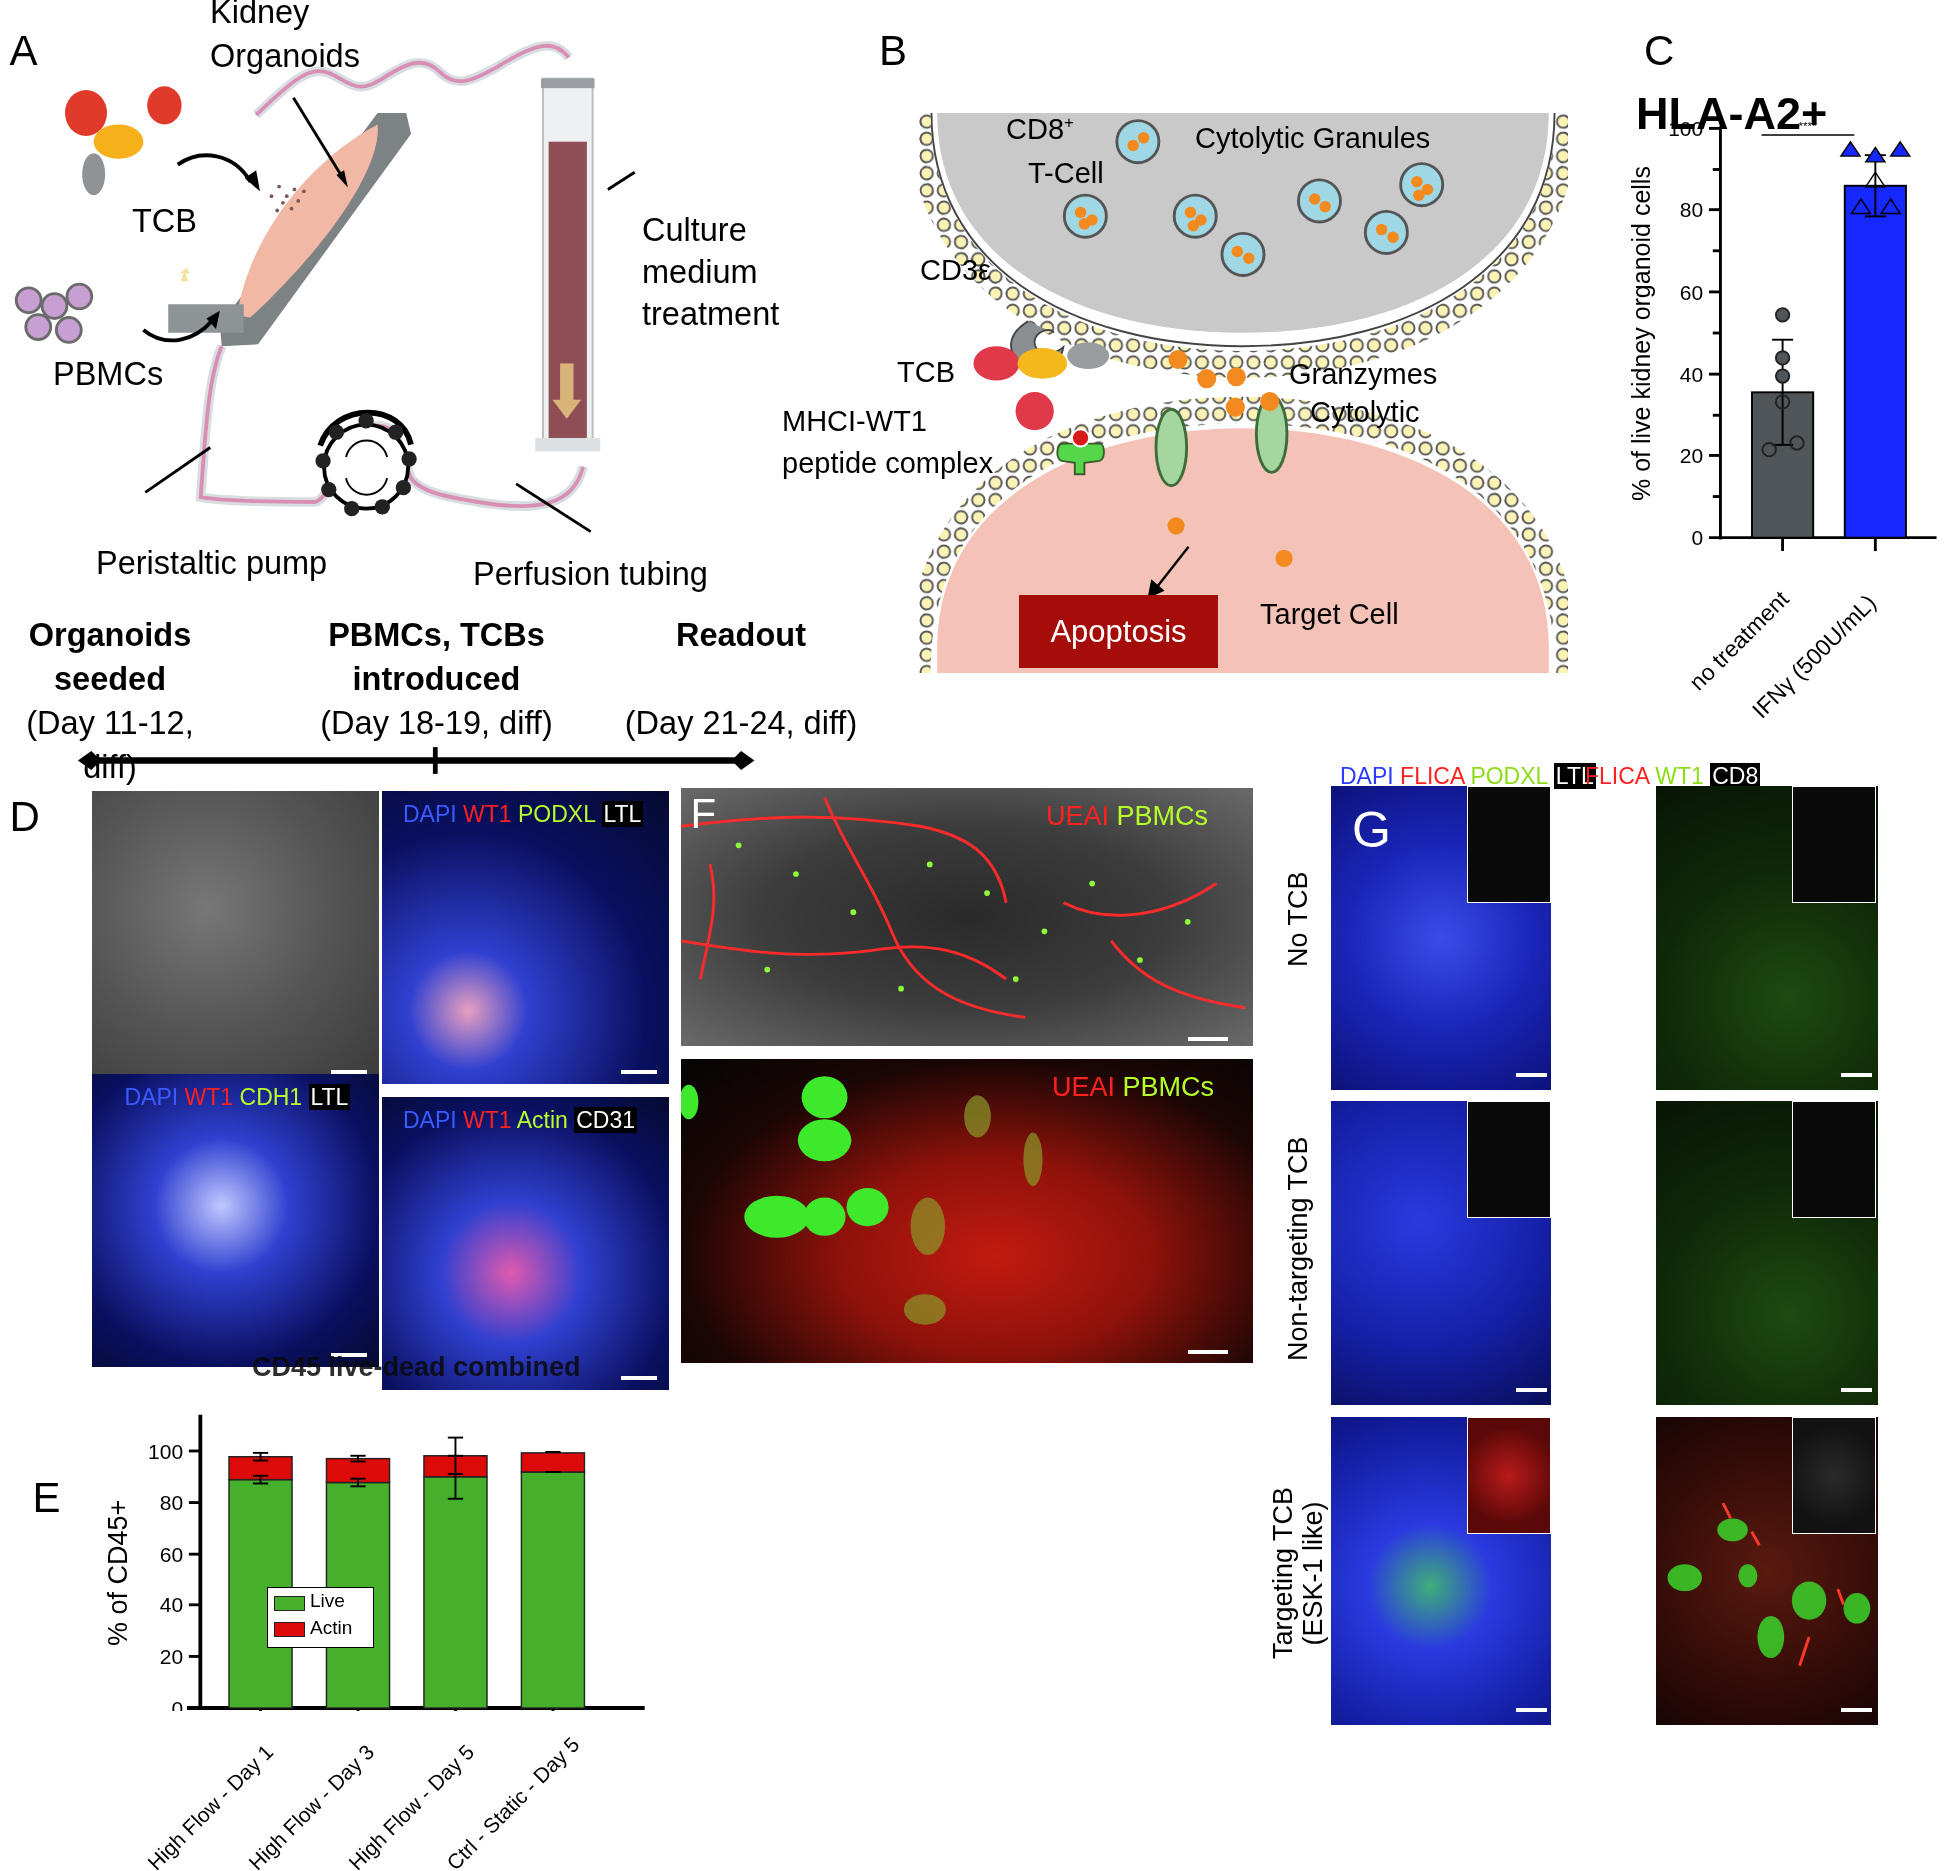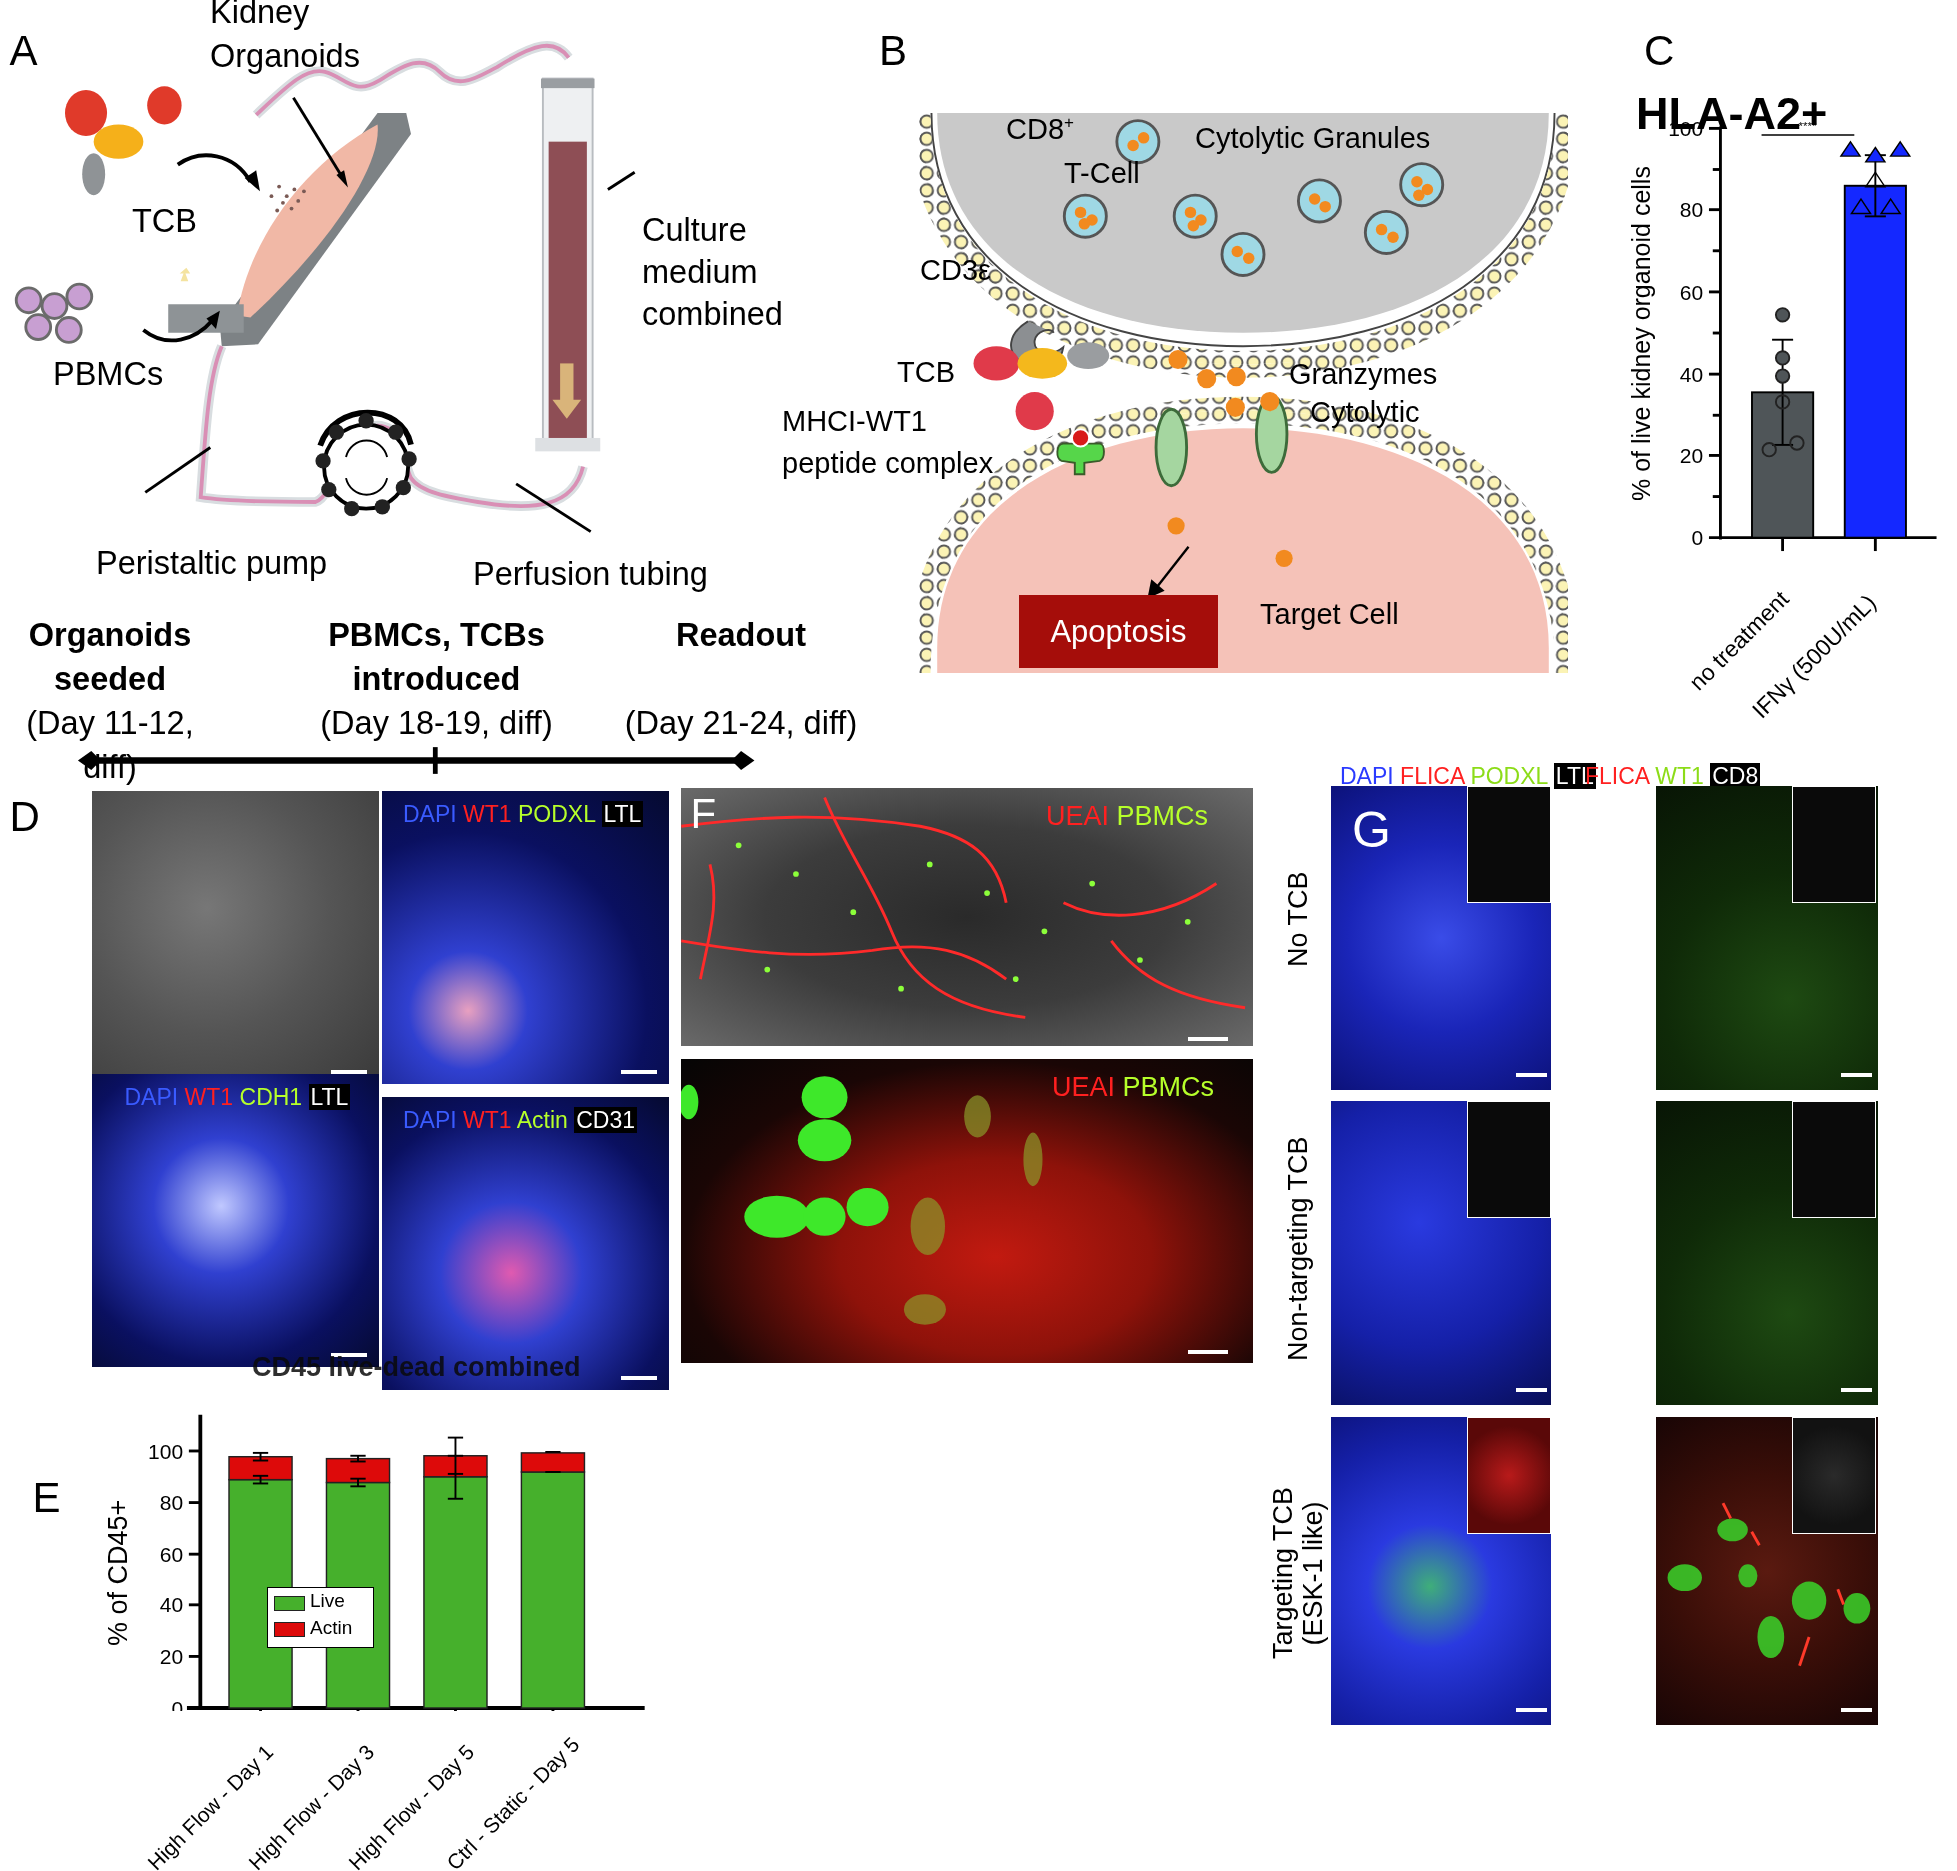--- a/index.html
+++ b/index.html
@@ -102,21 +102,21 @@
     <line x1="220" y1="468" x2="152" y2="515" stroke="#000" stroke-width="3"></line>
     <line x1="540" y1="506" x2="618" y2="556" stroke="#000" stroke-width="3"></line>
   </svg>
 
   <div class="lbl" style="left:210px;top:-5.7px;">Kidney</div>
   <div class="lbl" style="left:210px;top:38px;">Organoids</div>
   <div class="lbl" style="left:132px;top:203px;">TCB</div>
   <div class="lbl" style="left:53px;top:356px;">PBMCs</div>
   <div class="lbl" style="left:642px;top:212px;">Culture</div>
   <div class="lbl" style="left:642px;top:254px;">medium</div>
-  <div class="lbl" style="left:642px;top:296px;">combined</div>
+  <div class="lbl" style="left:642px;top:296px;">treatment</div>
   <div class="lbl" style="left:96px;top:545px;">Peristaltic pump</div>
   <div class="lbl" style="left:473px;top:556px;">Perfusion tubing</div>
 
   <div>
     <div class="tl-text" style="left:0;top:614px;width:220px;">
       <div class="lbl-b">Organoids</div>
       <div class="lbl-b">seeded</div>
       <div>(Day 11-12, diff)</div>
     </div>
     <div class="tl-text" style="left:314px;top:614px;width:245px;">
@@ -210,21 +210,21 @@
     </g>
 
     <path d="M152,346 L190,346 C196,346 196,362 190,364 L174,366 L174,378 L164,378 L164,366 L150,364 C144,362 144,346 152,346 Z" fill="#56d64a" stroke="#3a5a2a" stroke-width="2"></path>
     <circle cx="170" cy="340" r="9" fill="#d81a1a" stroke="#fff" stroke-width="2"></circle>
 
     <line x1="283" y1="454" x2="250" y2="496" stroke="#000" stroke-width="2.5"></line>
     <polygon points="240,508 244,488 258,500" fill="#000"></polygon>
   </svg>
   <div class="abs" style="left:1019px;top:595px;width:199px;height:73px;background:#a50d0a;color:#fff;font-size:31px;display:flex;align-items:center;justify-content:center;">Apoptosis</div>
   <div class="lbl" style="left:1006px;top:113px;font-size:29px;"><span>CD8</span><sup style="font-size:17px;">+</sup></div>
-  <div class="lbl" style="left:1064px;top:157px;font-size:29px;">T-Cell</div>
+  <div class="lbl" style="left:1028px;top:157px;font-size:29px;">T-Cell</div>
   <div class="lbl" style="left:1195px;top:122px;font-size:29px;">Cytolytic Granules</div>
   <div class="lbl" style="left:920px;top:254px;font-size:29px;">CD3ε</div>
   <div class="lbl" style="left:897px;top:356px;font-size:29px;">TCB</div>
   <div class="lbl" style="left:782px;top:405px;font-size:29px;">MHCI-WT1</div>
   <div class="lbl" style="left:782px;top:447px;font-size:29px;">peptide complex</div>
   <div class="lbl" style="left:1289px;top:358px;font-size:29px;">Granzymes</div>
   <div class="lbl" style="left:1310px;top:396px;font-size:29px;">Cytolytic</div>
   <div class="lbl" style="left:1260px;top:598px;font-size:29px;">Target Cell</div>
 </div>
 

